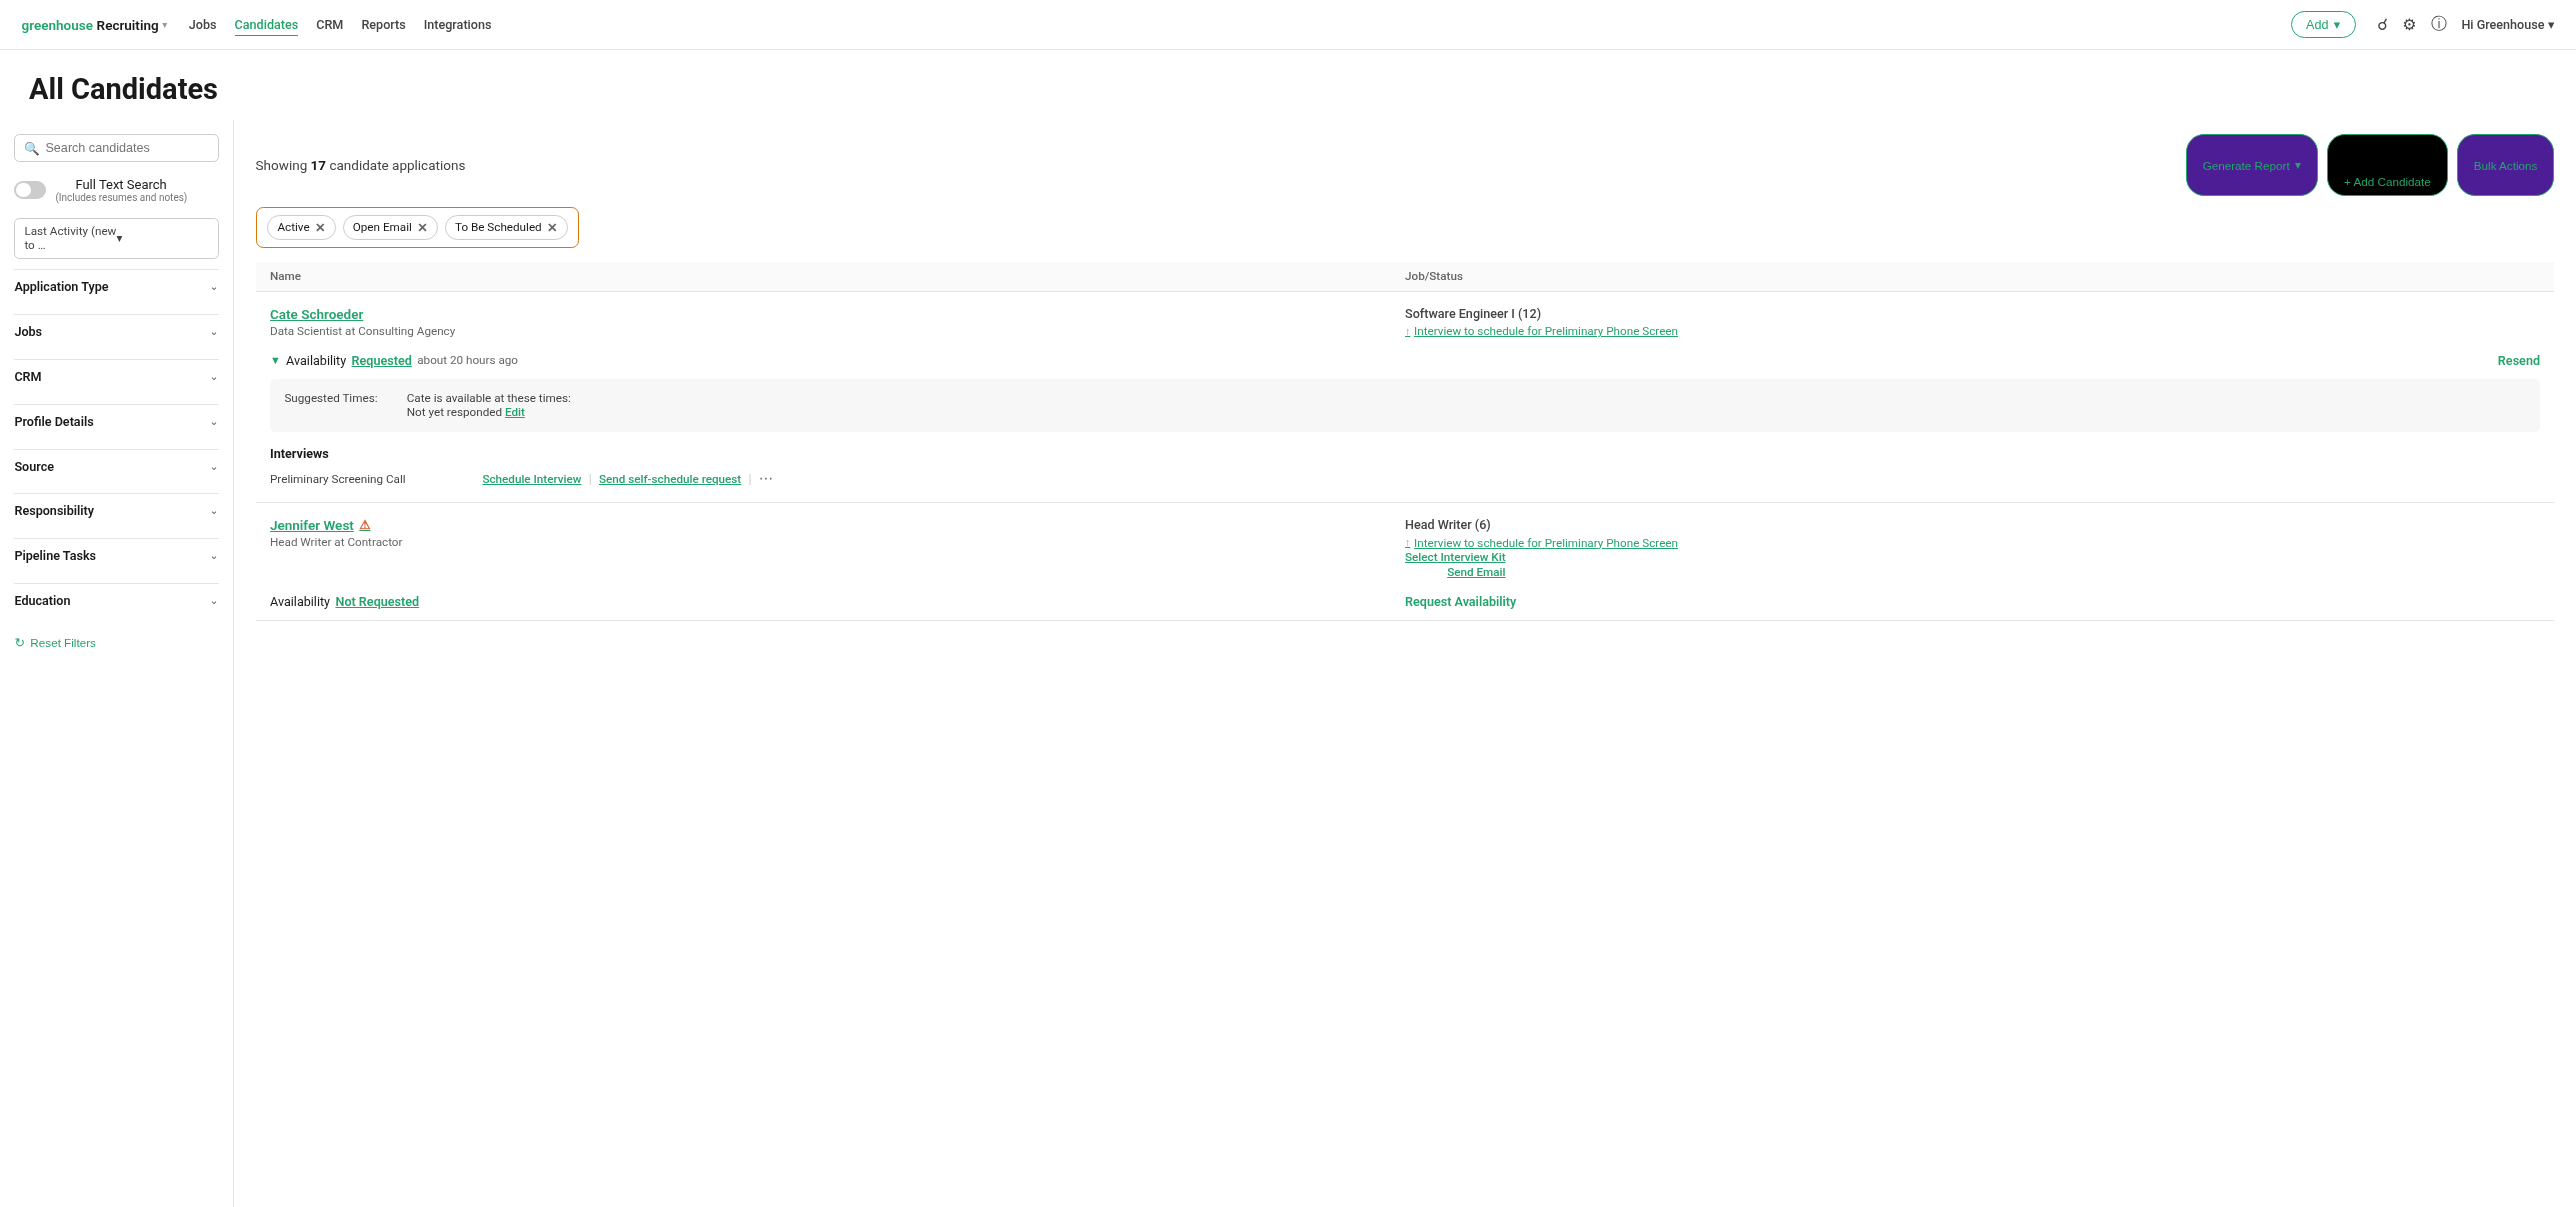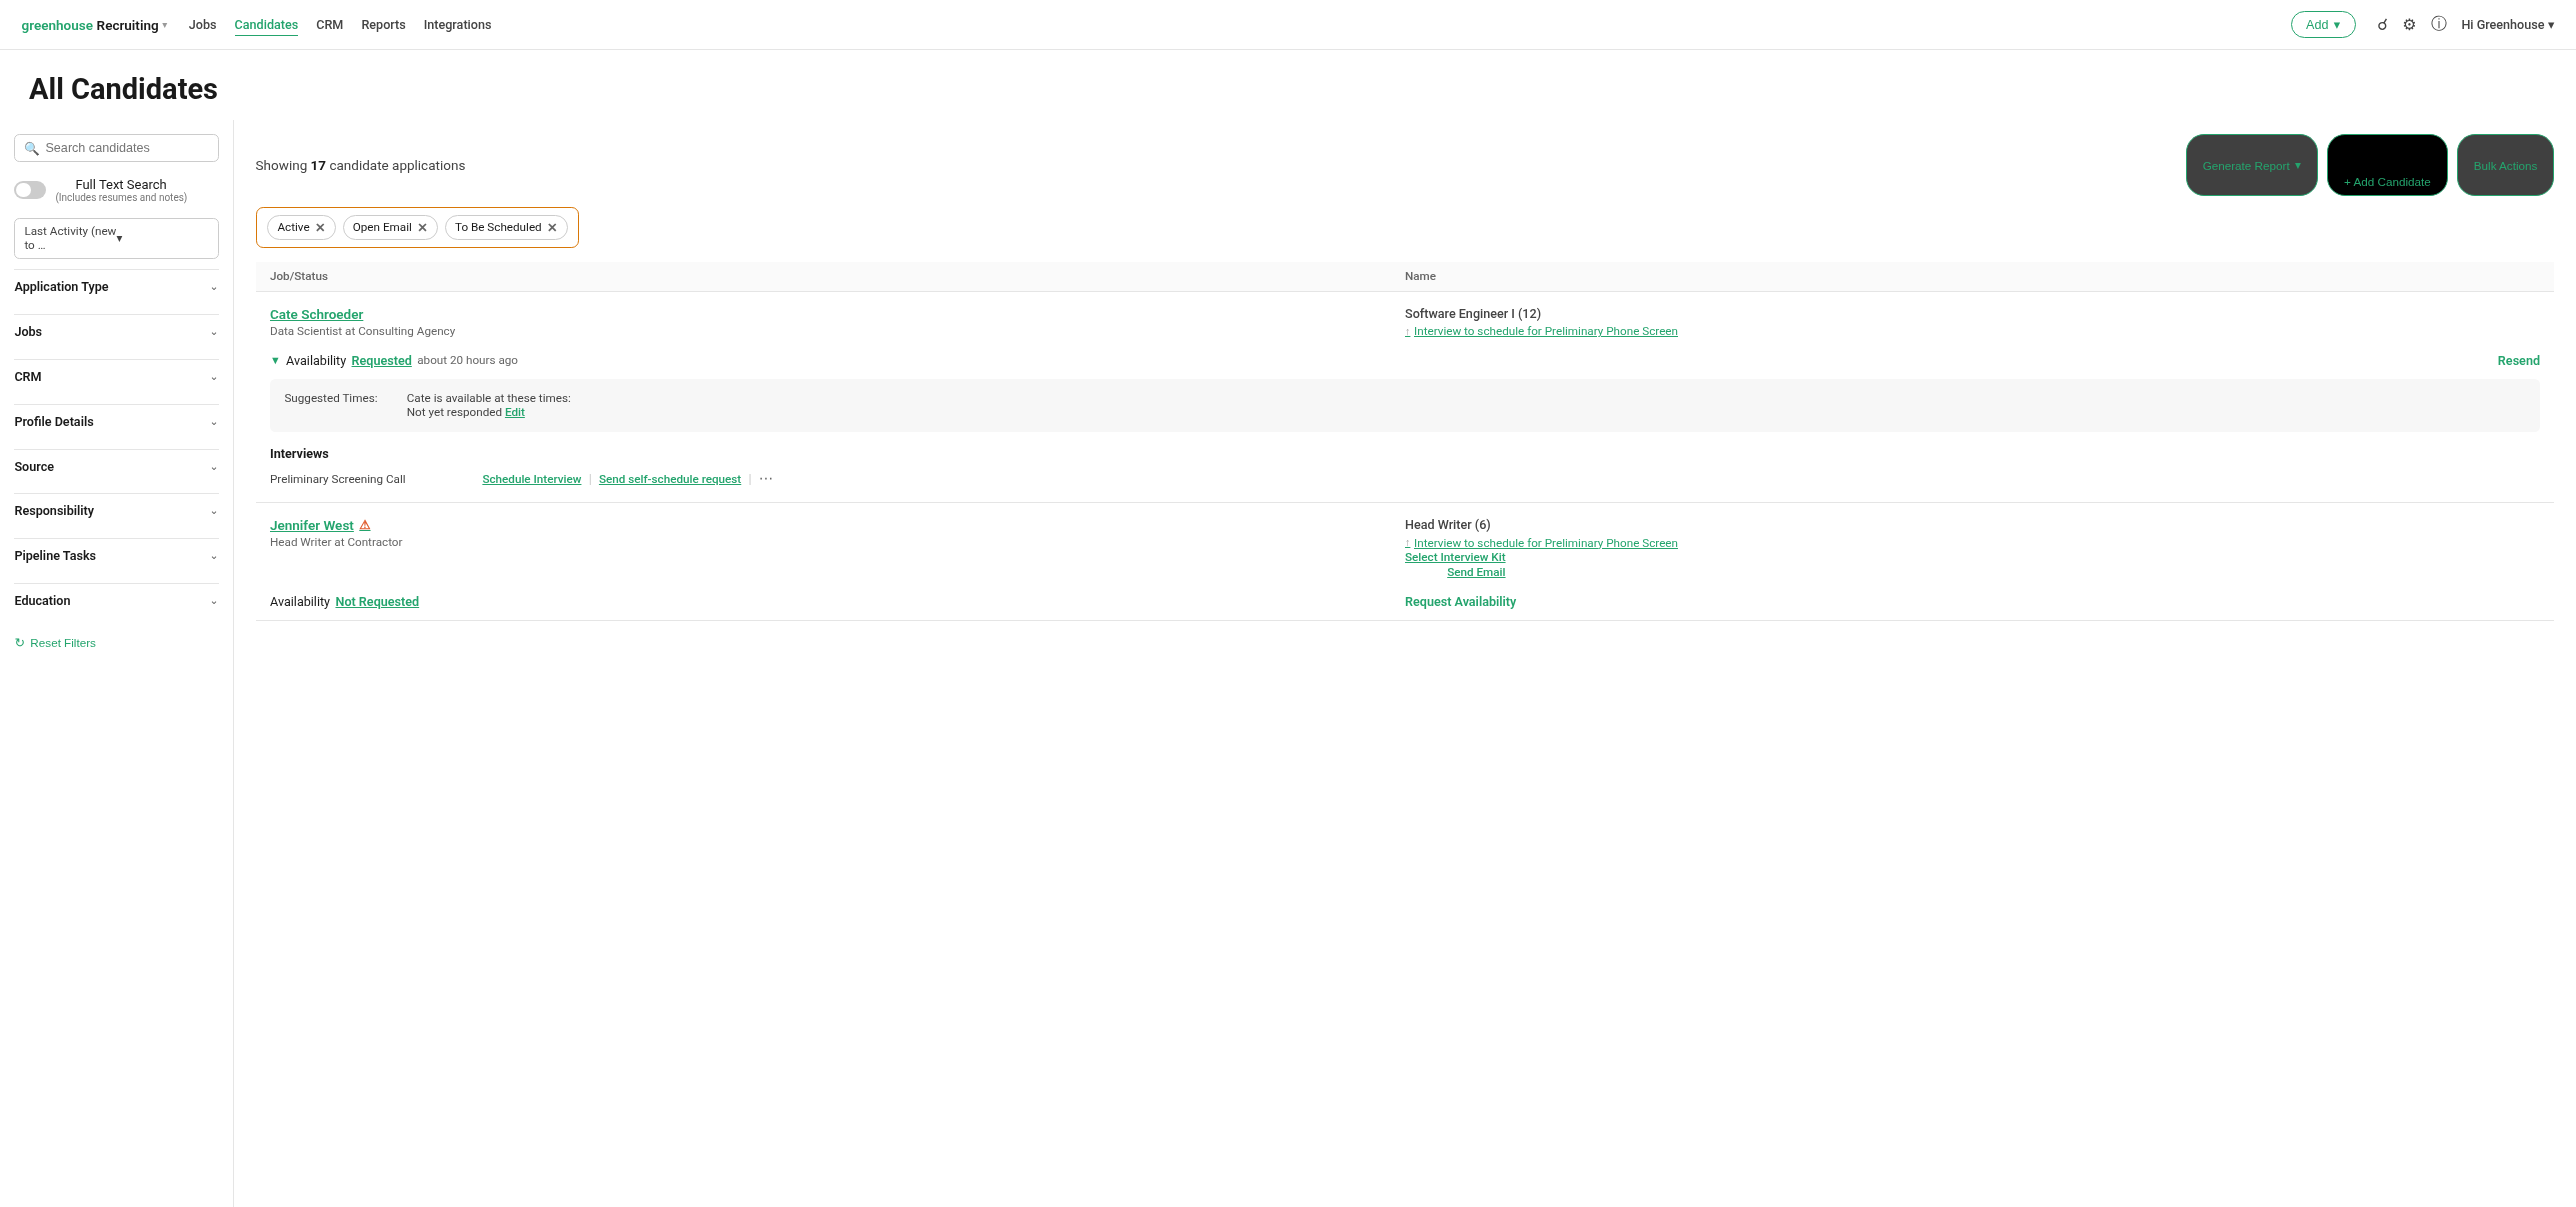--- a/index.html
+++ b/index.html
@@ -41,21 +41,21 @@
     .chevron { font-size: 10.8px; color: #666; }
     .reset-filters { display: flex; align-items: center; gap: 5.4px; color: #24a46d; font-size: 11.7px; font-weight: 500; cursor: pointer; margin-top: 7.2px; border: none; background: none; }
     .reset-icon { font-size: 12.6px; }
 
     
     .main { flex: 1; padding: 14.4px 21.6px; }
     .main-toolbar { display: flex; align-items: center; justify-content: space-between; margin-bottom: 10.8px; }
     .showing-text { font-size: 13.5px; color: #444; }
     .showing-text strong { color: #1a1a1a; font-weight: 700; }
     .toolbar-actions { display: flex; gap: 9px; }
-    .btn-outline { border: 1.3px solid #24a46d; color: #24a46d; background: #404040; border-radius: 18px; padding: 23px 16px; font-size: 11.7px; font-weight: 500; cursor: pointer; display: flex; align-items: center; gap: 5.4px; }
+    .btn-outline { border: 1.3px solid #24a46d; color: #24a46d; background: #4c1d95; border-radius: 18px; padding: 23px 16px; font-size: 11.7px; font-weight: 500; cursor: pointer; display: flex; align-items: center; gap: 5.4px; }
     .btn-filled { border: 1.3px solid #24a46d; color: #24a46d; background: #000000; border-radius: 18px; padding: 7.2px 16px; font-size: 11.7px; font-weight: 500; cursor: pointer; display: flex; align-items: flex-end; gap: 3.6px; }
 
     
     .filter-tags { display: flex; align-items: center; gap: 7.2px; border: 1.8px solid #d97706; border-radius: 7.2px; padding: 7.2px 10.8px; margin-bottom: 14.4px; width: fit-content; }
     .filter-tag { display: flex; align-items: center; background: #fff; border: 0.9px solid #ccc; border-radius: 14.4px; padding: 3.6px 9px; font-size: 11.7px; gap: 5.4px; }
     .filter-tag-close { color: #666; cursor: pointer; font-size: 12.6px; font-weight: 600; }
 
     
     .table-header { display: grid; grid-template-columns: 1fr 1fr; border-bottom: 0.9px solid #e5e5e5; padding: 7.2px 14.4px; background: #fafafa; }
     .table-col-header { font-size: 11.7px; color: #666; font-weight: 500; }
@@ -227,22 +227,22 @@
         <span>Open Email</span>
         <span class="filter-tag-close">✕</span>
       </div>
       <div class="filter-tag">
         <span>To Be Scheduled</span>
         <span class="filter-tag-close">✕</span>
       </div>
     </div>
 
     <div class="table-header">
+      <div class="table-col-header">Name</div>
       <div class="table-col-header">Job/Status</div>
-      <div class="table-col-header">Name</div>
     </div>
 
     <div class="candidate-section">
       <div class="candidate-row">
         <div>
           <div class="candidate-name">
             <span>Cate Schroeder</span>
           </div>
           <div class="candidate-sub">Data Scientist at Consulting Agency</div>
         </div>

